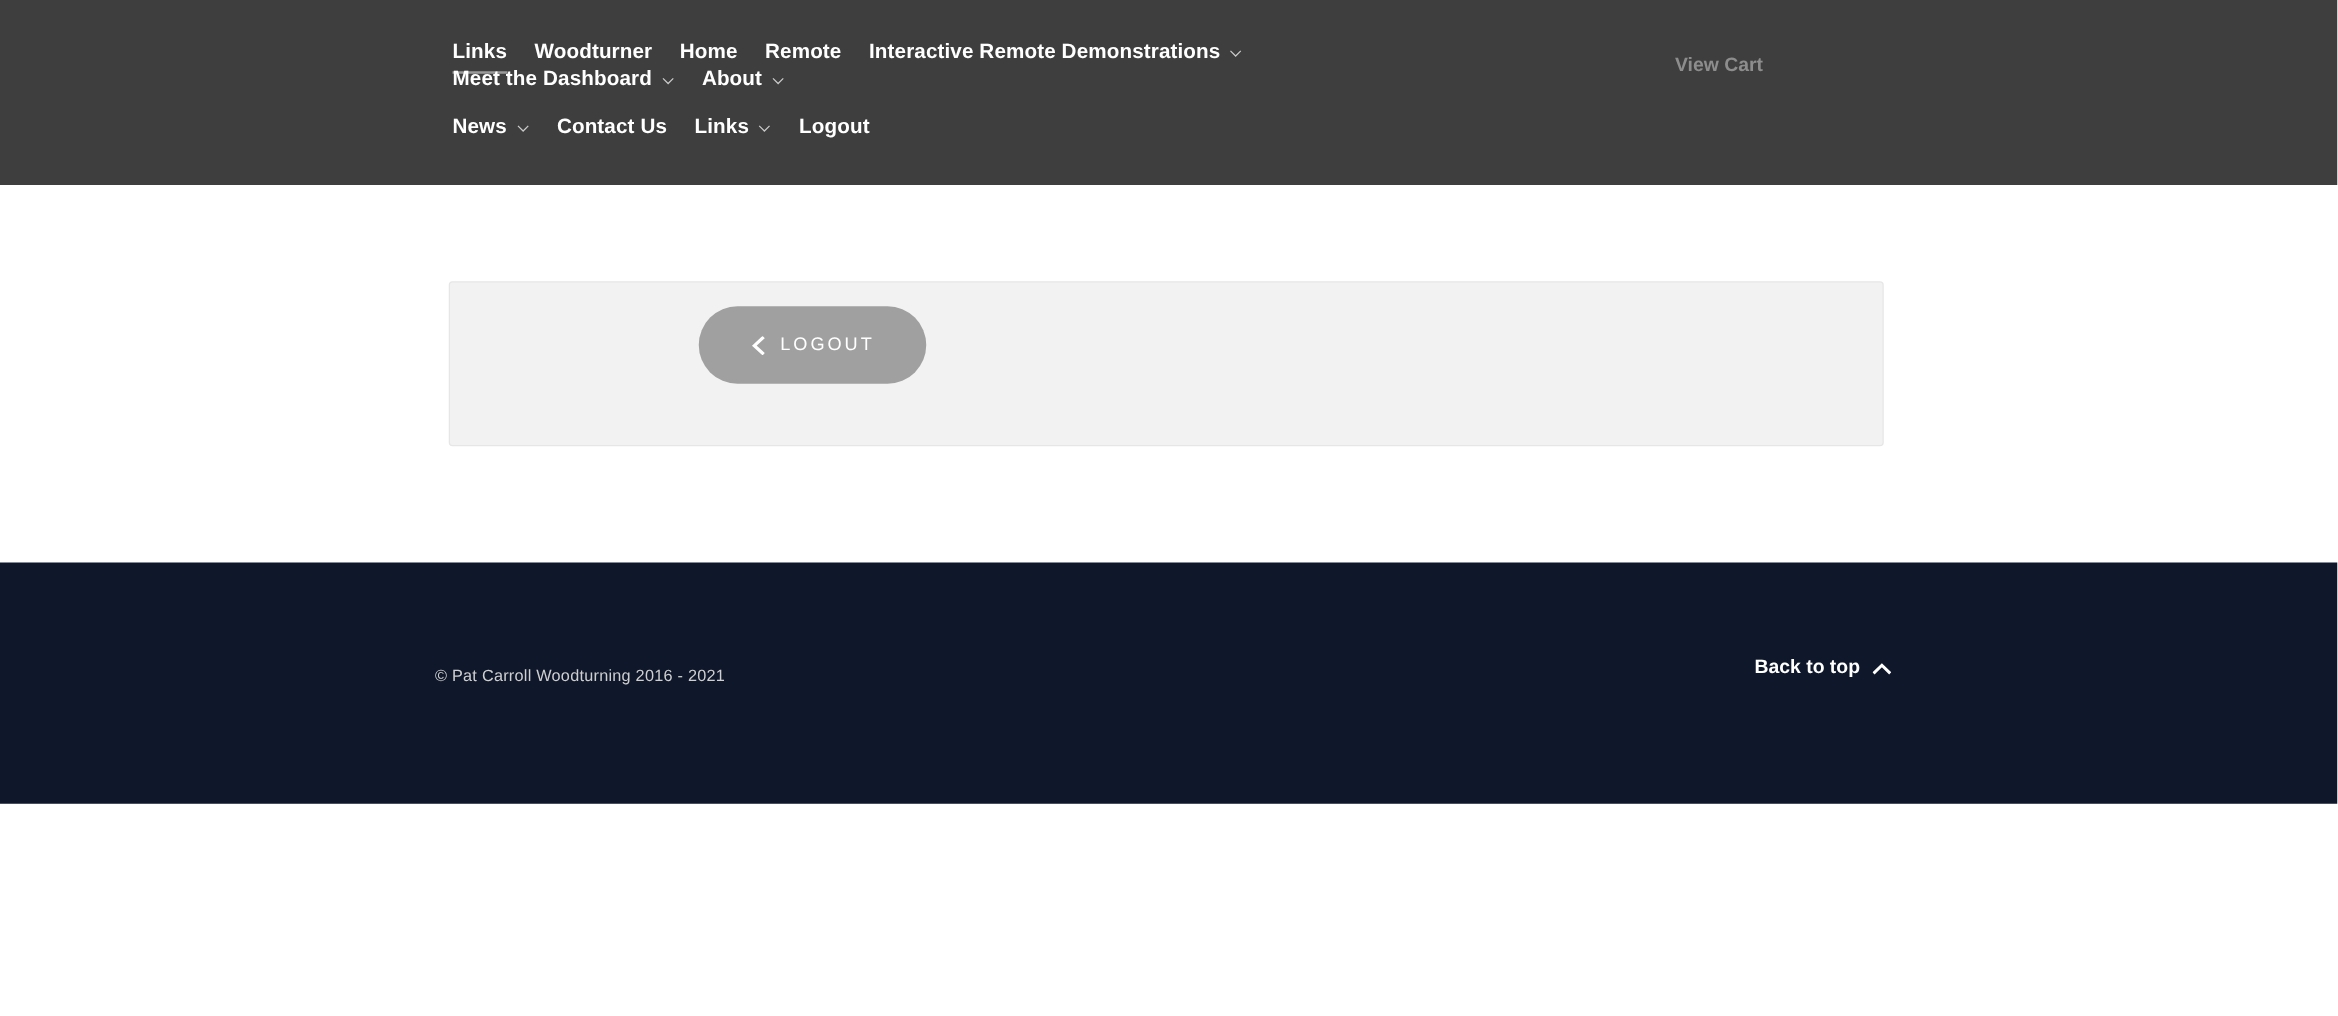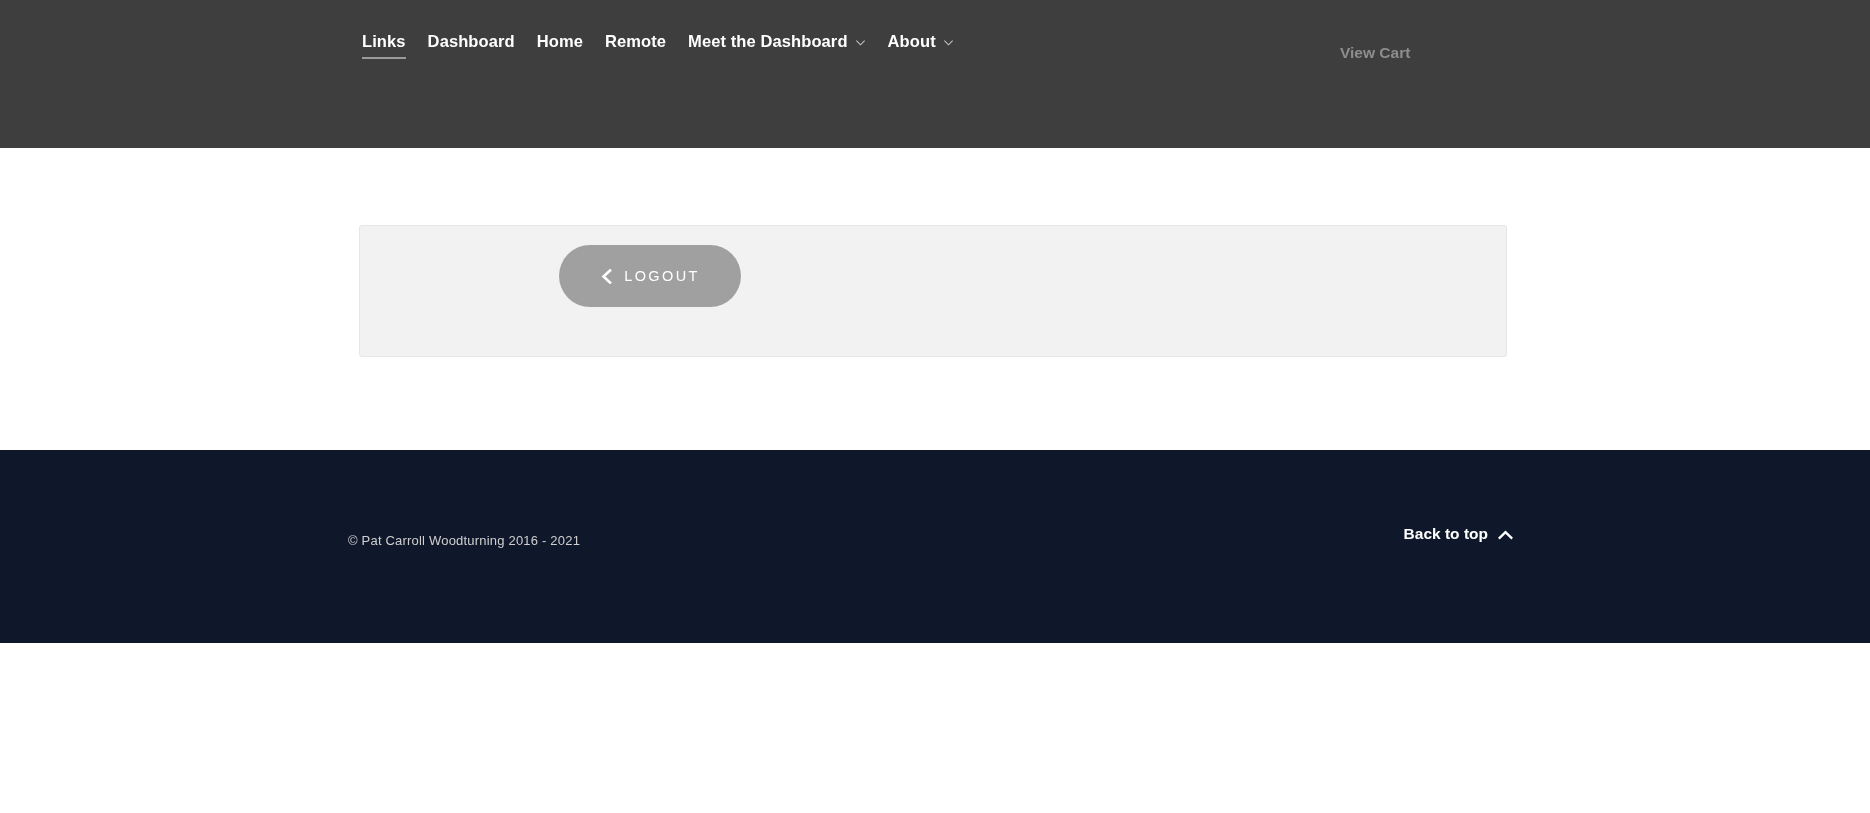--- a/index.html
+++ b/index.html
@@ -195,31 +195,39 @@
     <nav class="primary-nav">
 
       <div class="nav-row nav-row-1">
 
         <a class="nav-item is-active">
           <span>Links</span>
           <span class="nav-underline"></span>
         </a>
 
         <a class="nav-item">
-          <span>Dashboard</span>
+          <span>Woodturner</span>
         </a>
 
         <a class="nav-item">
           <span>Home</span>
         </a>
 
         <a class="nav-item">
           <span>Remote</span>
         </a>
 
+        <a class="nav-item">
+          <span>Interactive Remote Demonstrations</span>
+          <span class="caret">
+            <svg width="11" height="11" viewBox="0 0 12 12">
+                <path d="M1.5 4 L6 8.5 L10.5 4" fill="none" stroke="#c9c9c9" stroke-width="1.1"></path>
+              </svg>
+          </span>
+        </a>
 
         <a class="nav-item">
           <span>Meet the Dashboard</span>
           <span class="caret">
             <svg width="11" height="11" viewBox="0 0 12 12">
                 <path d="M1.5 4 L6 8.5 L10.5 4" fill="none" stroke="#c9c9c9" stroke-width="1.1"></path>
               </svg>
           </span>
         </a>
 
@@ -227,20 +235,49 @@
           <span>About</span>
           <span class="caret">
             <svg width="11" height="11" viewBox="0 0 12 12">
                 <path d="M1.5 4 L6 8.5 L10.5 4" fill="none" stroke="#c9c9c9" stroke-width="1.1"></path>
               </svg>
           </span>
         </a>
 
       </div>
 
+      <div class="nav-row nav-row-2">
+
+        <a class="nav-item">
+          <span>News</span>
+          <span class="caret">
+            <svg width="11" height="11" viewBox="0 0 12 12">
+                <path d="M1.5 4 L6 8.5 L10.5 4" fill="none" stroke="#c9c9c9" stroke-width="1.1"></path>
+              </svg>
+          </span>
+        </a>
+
+        <a class="nav-item">
+          <span>Contact Us</span>
+        </a>
+
+        <a class="nav-item">
+          <span>Links</span>
+          <span class="caret">
+            <svg width="11" height="11" viewBox="0 0 12 12">
+                <path d="M1.5 4 L6 8.5 L10.5 4" fill="none" stroke="#c9c9c9" stroke-width="1.1"></path>
+              </svg>
+          </span>
+        </a>
+
+        <a class="nav-item">
+          <span>Logout</span>
+        </a>
+
+      </div>
 
     </nav>
 
     <div class="cart-block">
       <a class="cart-link">View Cart</a>
     </div>
 
   </div>
 </header>
 

